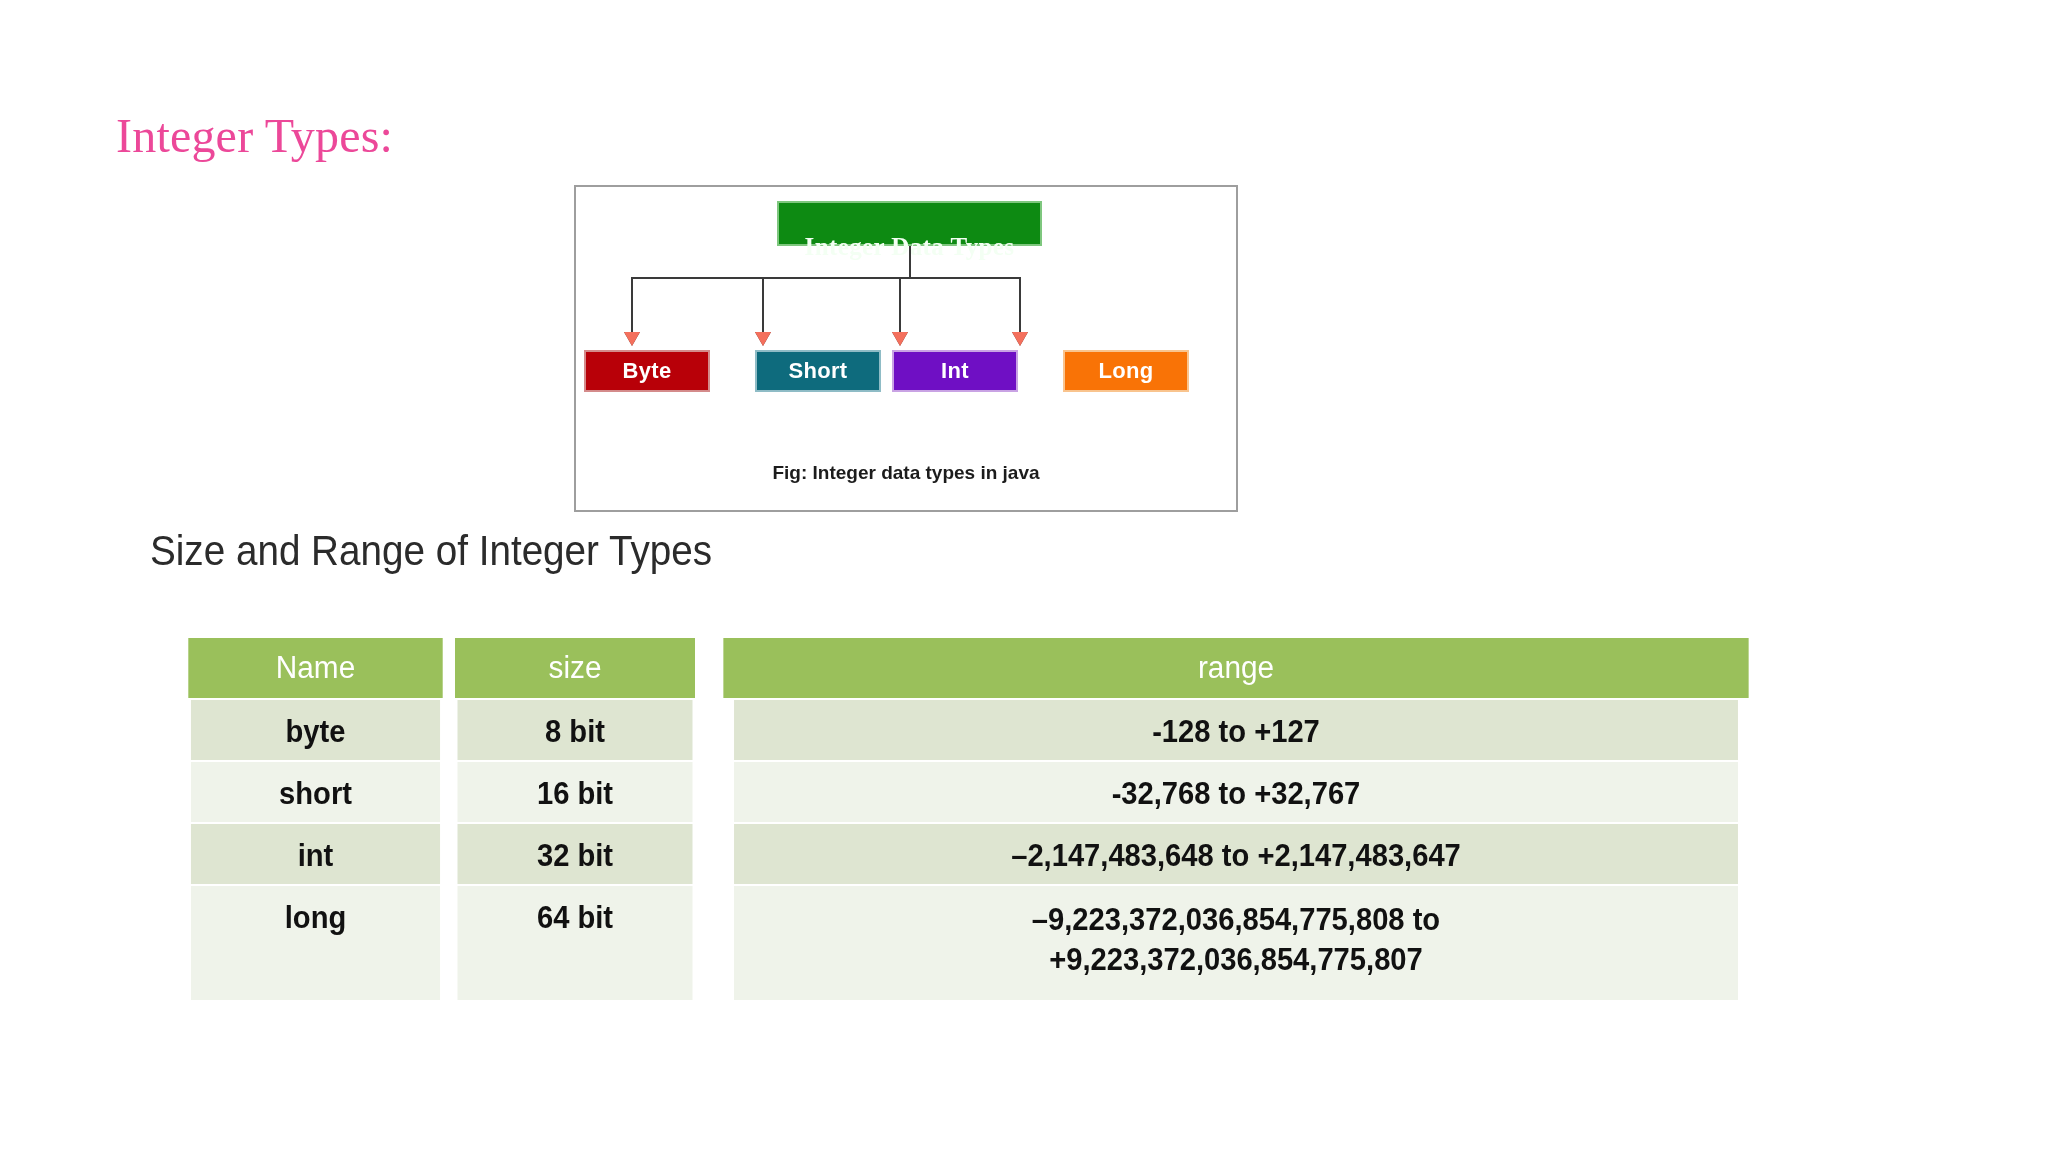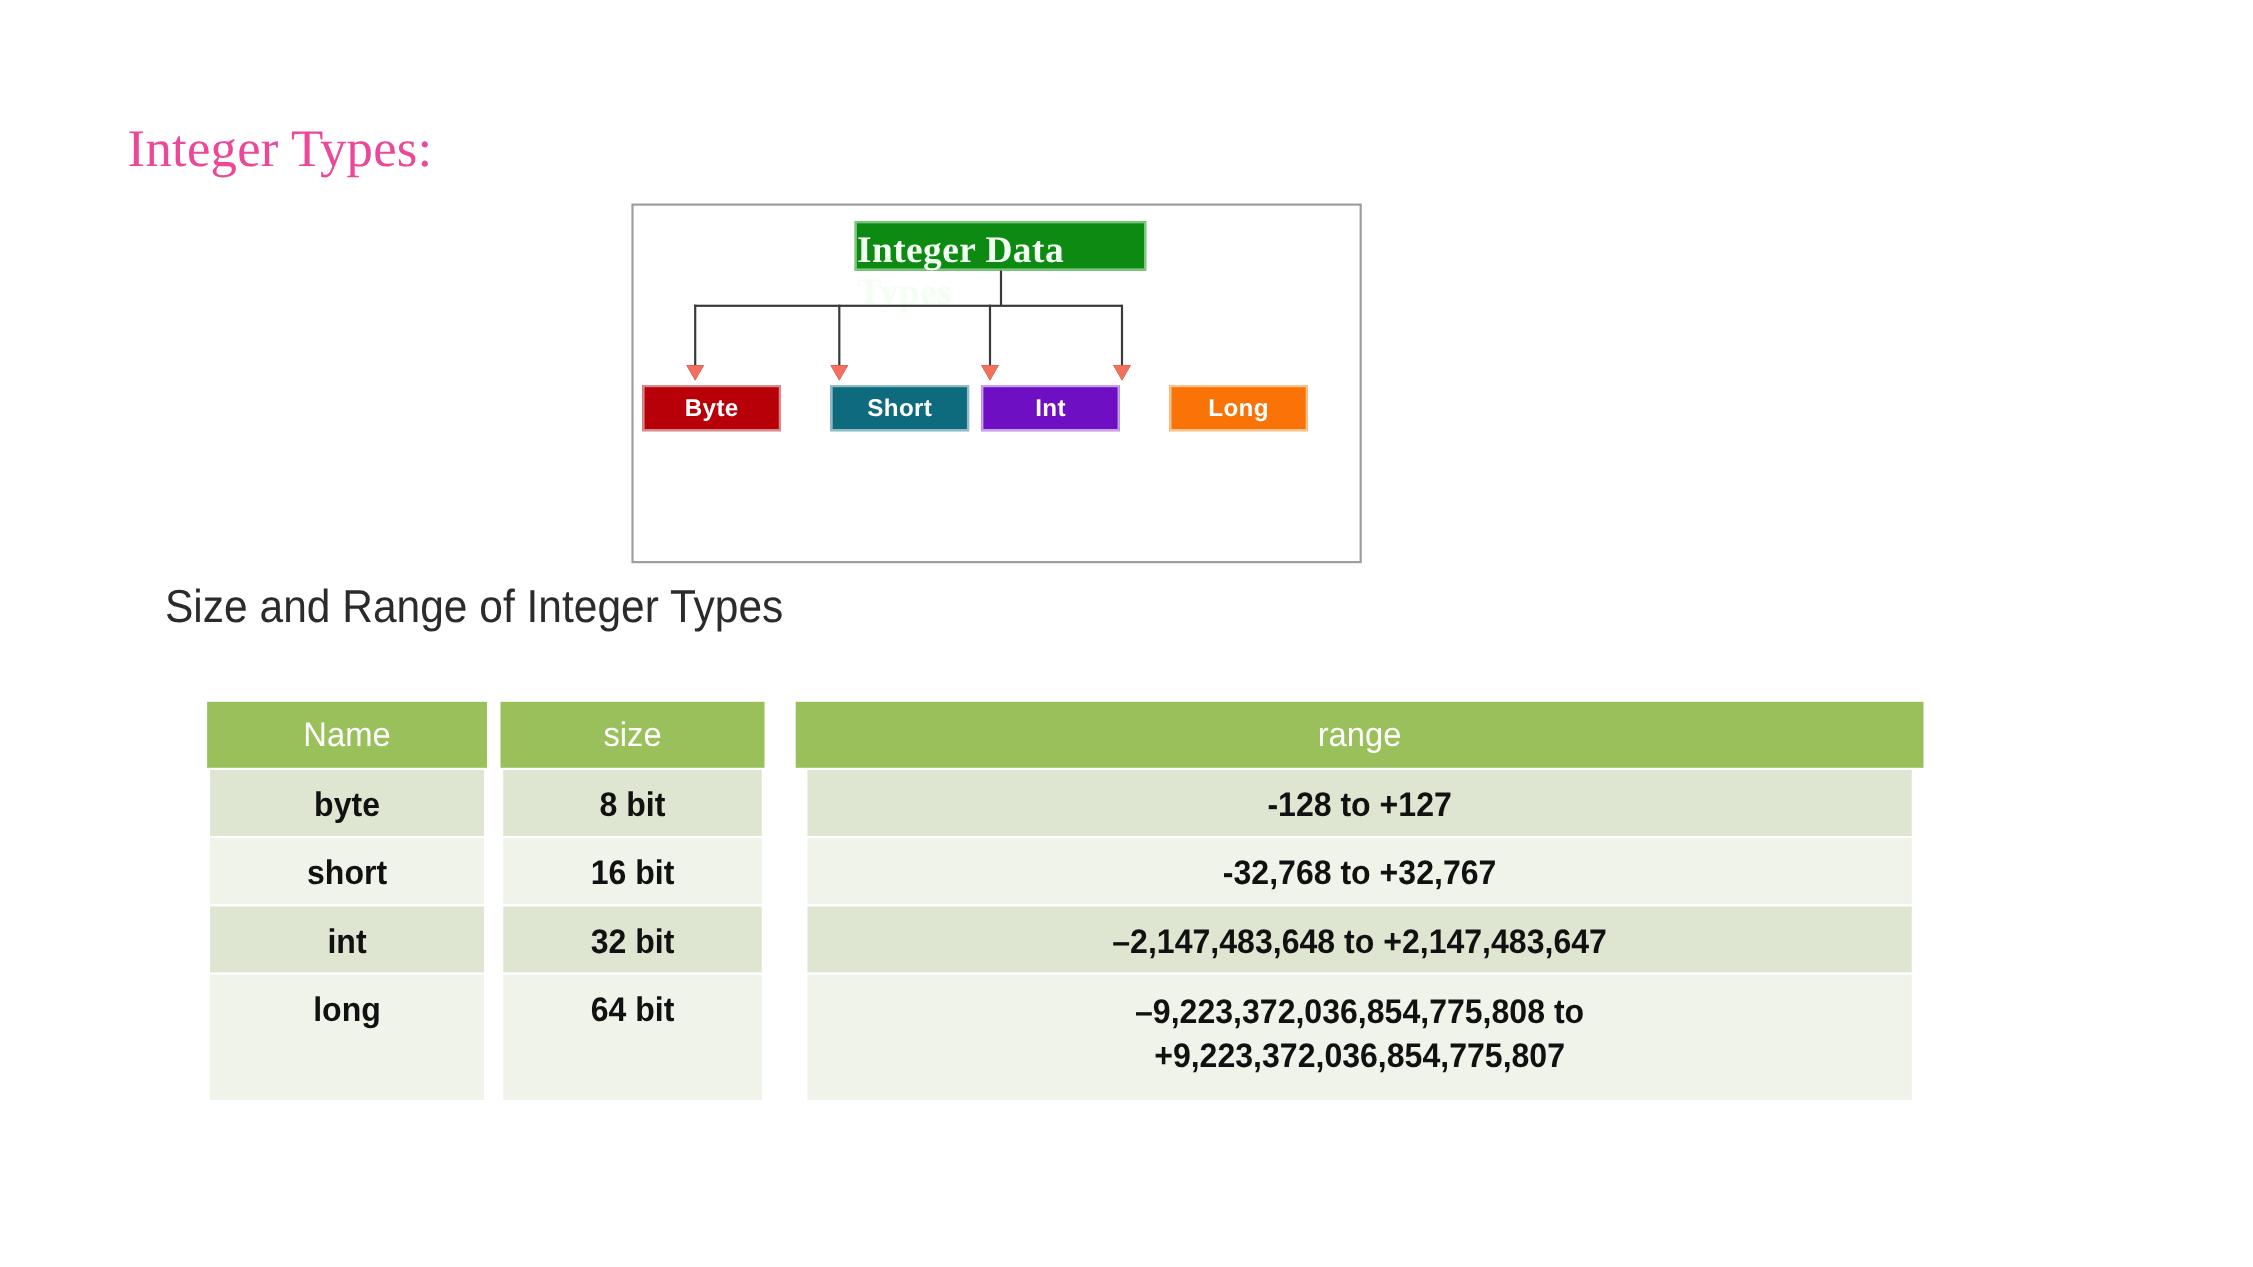--- a/index.html
+++ b/index.html
@@ -50,21 +50,21 @@
     background: #0d8a12;
     border: 2px solid #7ec77e;
     box-sizing: border-box;
     display: flex;
     align-items: center;
     justify-content: center;
   }
   .root-box span {
     font-family: "Liberation Serif", serif;
     font-weight: bold;
-    font-size: 34px;
+    font-size: 25px;
     color: #f3fff3;
     letter-spacing: 0.4px;
     margin-top: 46px;
   }
 
   .leaf-box {
     position: absolute;
     top: 163px;
     width: 126px;
     height: 42px;
@@ -211,20 +211,21 @@
     <div class="leaf-box leaf-1">
       <span>Short</span>
     </div>
     <div class="leaf-box leaf-2">
       <span>Int</span>
     </div>
     <div class="leaf-box leaf-3">
       <span>Long</span>
     </div>
 
+    <div class="fig-caption">Fig: Integer data types in java</div>
   </div>
 </div>
 
 <div class="section-heading">Size and Range of Integer Types</div>
 
 <table class="range-table">
   <colgroup>
     <col class="col-name">
     <col class="col-size">
     <col class="col-range">

